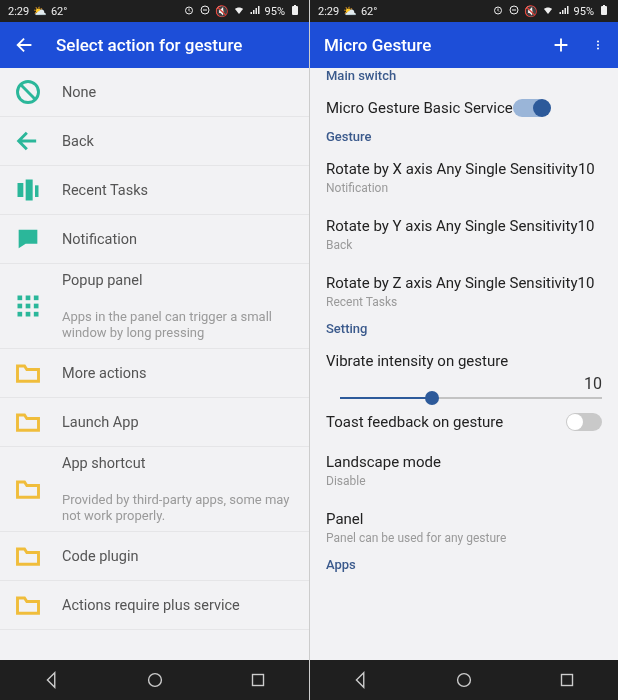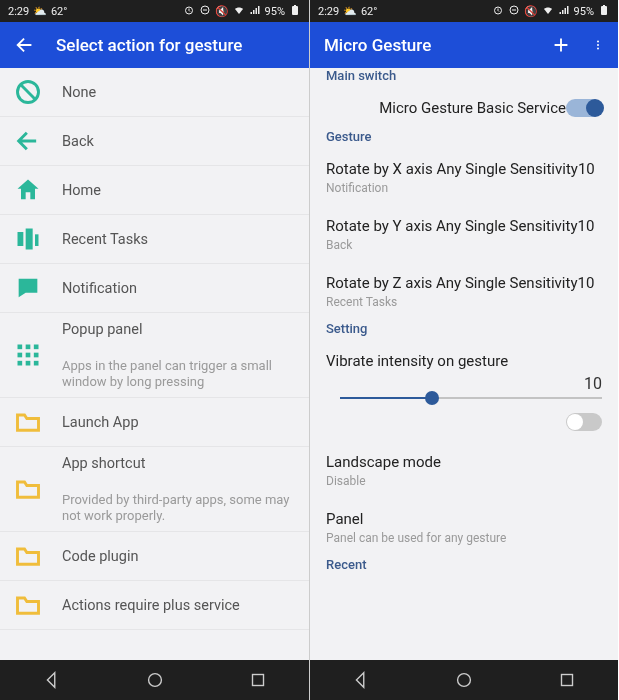--- a/index.html
+++ b/index.html
@@ -66,21 +66,21 @@
   .list-item .sub { font-size:13px; color:#9a9a9a; margin-top:20px; line-height:1.2; }
   .section-label { font-size:13px; font-weight:500; color:#3b5a8c; padding: 0 16px 6px; }
   .setting-row {
     padding: 10px 16px 12px;
     display:flex;
     flex-direction:column;
     gap:3px;
     border-bottom: 0;
     cursor:pointer;
   }
-  .setting-row .row-top { display:flex; align-items:center; justify-content: flex-end; }
+  .setting-row .row-top { display:flex; align-items:center; justify-content: flex-start; }
   .setting-row .title { font-size:15px; color:#222; }
   .setting-row .sub { font-size:12px; color:#9a9a9a; }
   .switch { width:36px; height:18px; border-radius:10px; background:#c9c9c9; position:relative; }
   .switch .knob { width:16px; height:16px; border-radius:50%; background:#fff; position:absolute; top:1px; left:1px; }
   .switch.on { background:#9ab5d8; }
   .switch.on .knob { left:auto; right:-2px; background:#2d5a9a; width:18px; height:18px; top:0; }
   .slider-wrap { padding: 4px 16px 4px 30px; display:flex; align-items:center; gap:8px; }
   .slider-track { flex:1; height:2px; background:#c3c3c3; position:relative; }
   .slider-fill { position:absolute; left:0; top:0; height:2px; background:#2d5a9a; }
   .slider-thumb { position:absolute; width:14px; height:14px; border-radius:50%; background:#2d5a9a; top:-6px; transform:translateX(-50%); }
@@ -167,31 +167,20 @@
           </svg>
         </div>
     <div class="texts">
       <span class="title">Back</span>
 
     </div>
       </div>
       <div class="list-item">
     <div class="icon">
           <svg viewBox="0 0 24 24" fill="#2bb79a">
-            <path d="M12 3l9 8h-3v9h-4v-6h-4v6H6v-9H3z"></path>
-          </svg>
-        </div>
-    <div class="texts">
-      <span class="title">Home</span>
-
-    </div>
-      </div>
-      <div class="list-item">
-    <div class="icon">
-          <svg viewBox="0 0 24 24" fill="#2bb79a">
             <rect x="3" y="6" width="5" height="12"></rect>
             <rect x="10" y="3" width="6" height="18"></rect>
             <rect x="18" y="8" width="3" height="10"></rect>
           </svg>
         </div>
     <div class="texts">
       <span class="title">Recent Tasks</span>
 
     </div>
       </div>
@@ -225,20 +214,31 @@
       <span class="sub">Apps in the panel can trigger a small window by long pressing</span>
     </div>
       </div>
       <div class="list-item">
     <div class="icon">
           <svg viewBox="0 0 24 24" fill="none" stroke="#f0bd3b" stroke-width="2.5">
             <path d="M3 6h6l2 3h10v10H3z"></path>
           </svg>
         </div>
     <div class="texts">
+      <span class="title">More actions</span>
+
+    </div>
+      </div>
+      <div class="list-item">
+    <div class="icon">
+          <svg viewBox="0 0 24 24" fill="none" stroke="#f0bd3b" stroke-width="2.5">
+            <path d="M3 6h6l2 3h10v10H3z"></path>
+          </svg>
+        </div>
+    <div class="texts">
       <span class="title">Launch App</span>
 
     </div>
       </div>
       <div class="list-item">
     <div class="icon">
           <svg viewBox="0 0 24 24" fill="none" stroke="#f0bd3b" stroke-width="2.5">
             <path d="M3 6h6l2 3h10v10H3z"></path>
           </svg>
         </div>
@@ -384,38 +384,39 @@
     <div class="slider-wrap">
       <div class="slider-track">
         <div class="slider-fill" id="slfill" style="width: 35%;"></div>
         <div class="slider-thumb" id="slthumb" style="left: 35%;"></div>
       </div>
     </div>
 
     <div class="setting-row">
       <div class="row-top">
         <div style="display:flex;flex-direction:column;flex:1;padding-right:10px">
+          <span class="title">Toast feedback on gesture</span>
         </div>
         <span class="switch">
             <span class="knob"></span>
           </span>
       </div>
     </div>
 
     <div class="setting-row">
       <span class="title">Landscape mode</span>
       <span class="sub">Disable</span>
     </div>
 
     <div class="setting-row">
       <span class="title">Panel</span>
       <span class="sub">Panel can be used for any gesture</span>
     </div>
 
-    <div class="section-label">Recent</div>
+    <div class="section-label">Apps</div>
   </div>
 
   <div class="navbar">
     <div class="navbtn">
       <svg viewBox="0 0 24 24" fill="none" stroke="#ccc" stroke-width="1.5">
           <path d="M15 4L7 12l8 8z" fill="none"></path>
         </svg>
     </div>
     <div class="navbtn">
       <svg viewBox="0 0 24 24" fill="none" stroke="#ccc" stroke-width="1.5">

